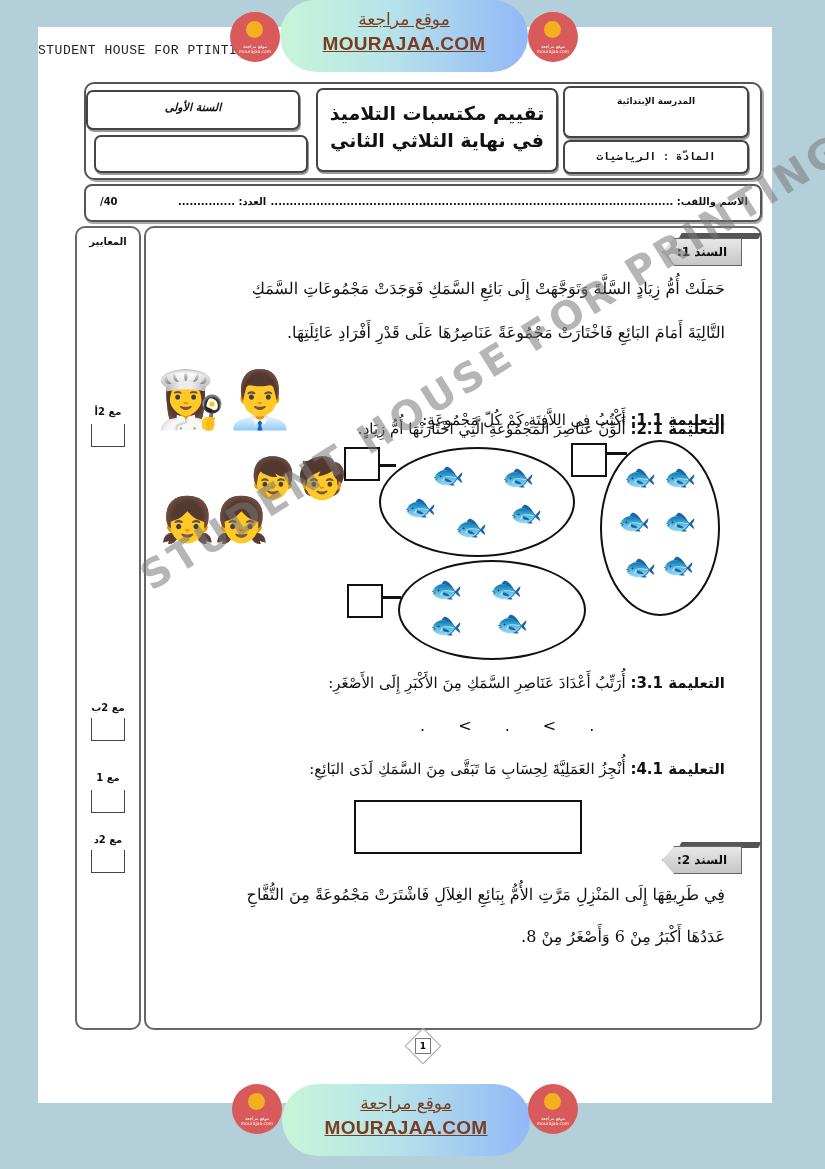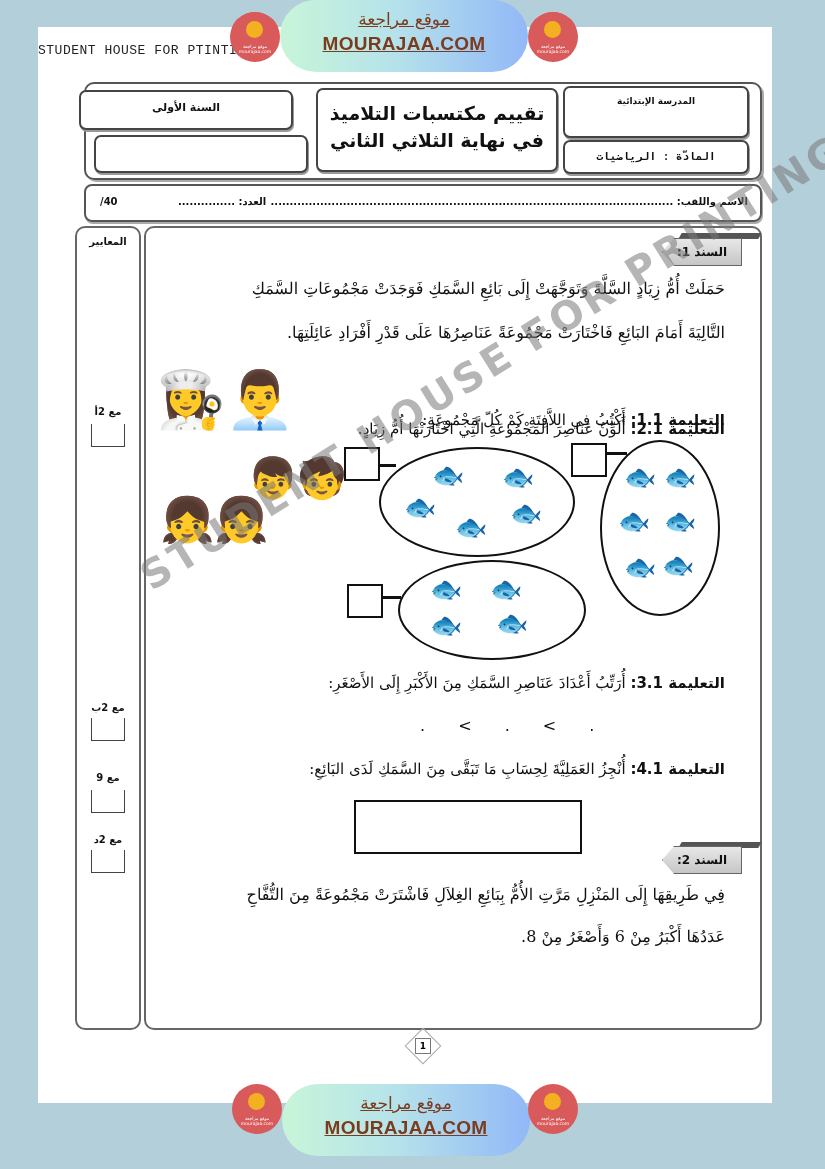--- a/index.html
+++ b/index.html
@@ -79,38 +79,38 @@
 <div class="box" style="left:563px;top:86px;width:182px;height:48px;">
   <div class="lbl" style="margin-top:8px;font-size:9px;">المدرسة الإبتدائية</div>
 </div>
 <div class="box" style="left:563px;top:140px;width:182px;height:30px;font-family:Liberation Mono, monospace;">
   <div class="lbl" style="margin-top:8px;">المادّة : الرياضيات</div>
 </div>
 <div class="box" style="left:316px;top:88px;width:238px;height:80px;">
   <div class="title" style="margin-top:10px;">تقييم مكتسبات التلاميذ</div>
   <div class="title">في نهاية الثلاثي الثاني</div>
 </div>
-<div class="box" style="left:79px;top:90px;width:210px;height:36px;">
+<div class="box" style="left:86px;top:90px;width:210px;height:36px;font-style:italic;">
   <div class="lbl" style="margin-top:9px;">السنة الأولى</div>
 </div>
 <div class="box" style="left:94px;top:135px;width:210px;height:34px;"></div>
 
 <div class="name-row">
   <span class="t" style="right:12px;direction:rtl;">الاسم واللقب: ..........................................................................................................</span>
   <span class="t" style="left:92px;direction:rtl;">العدد: ...............</span>
   <span class="t" style="left:14px;">/40</span>
 </div>
 
 <div class="crit-col">
   <div class="crit-label" style="top:8px;">المعايير</div>
   <div class="crit-label" style="top:178px;">مع 2أ</div>
   <div class="crit-box" style="top:196px;"></div>
   <div class="crit-label" style="top:474px;">مع 2ب</div>
   <div class="crit-box" style="top:490px;"></div>
-  <div class="crit-label" style="top:544px;">مع 9</div>
+  <div class="crit-label" style="top:544px;">مع 1</div>
   <div class="crit-box" style="top:562px;"></div>
   <div class="crit-label" style="top:606px;">مع 2د</div>
   <div class="crit-box" style="top:622px;"></div>
 </div>
 
 <div class="main"></div>
 
 <div class="tag-shadow" style="left:680px;top:233px;width:80px;"></div>
 <div class="tag" style="left:662px;top:238px;width:78px;">السند 1:</div>
 

